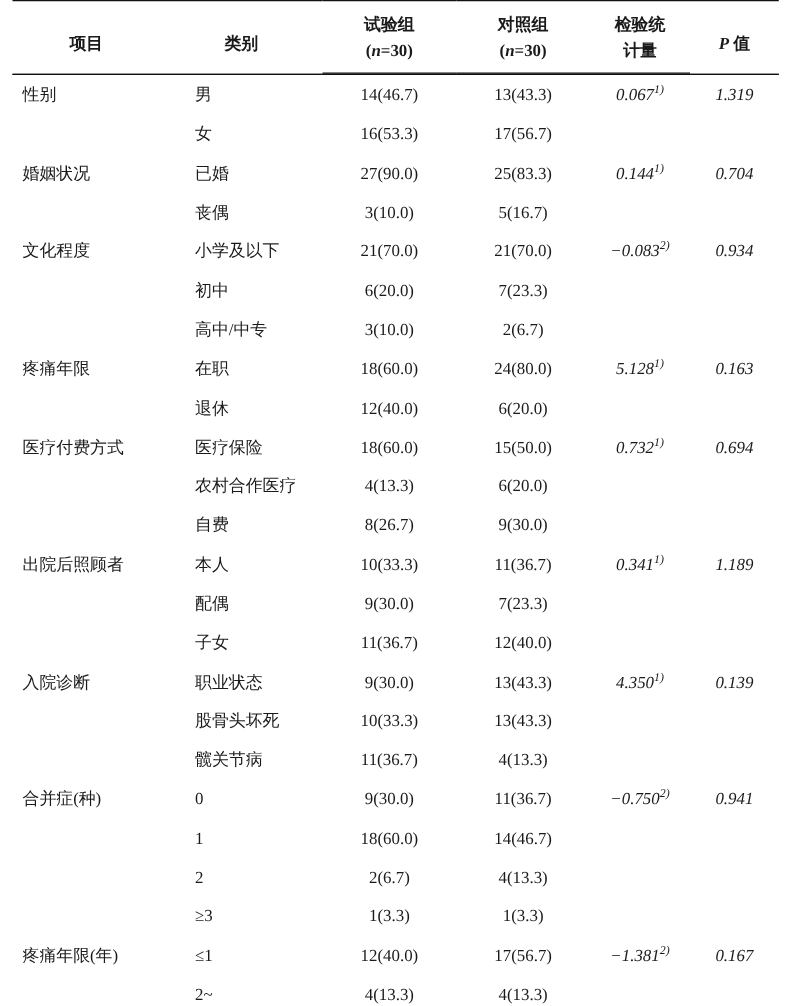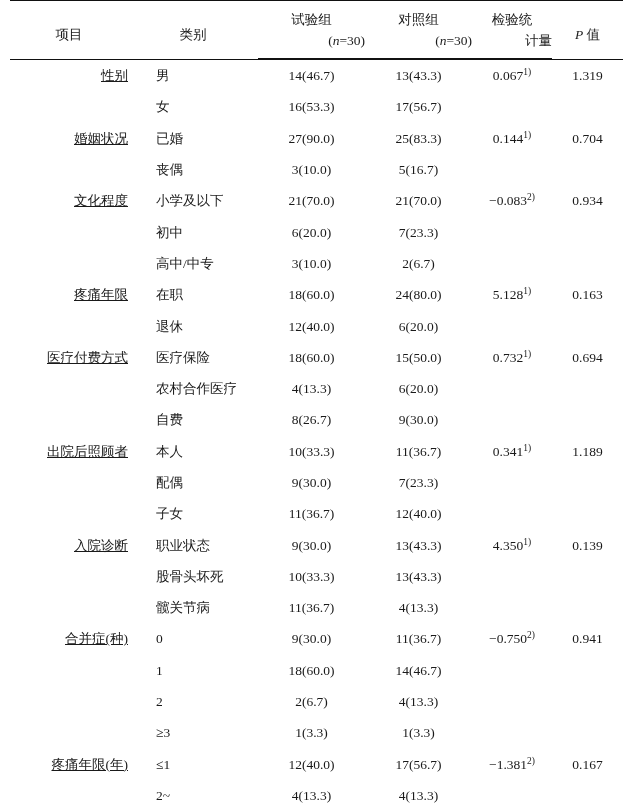--- a/index.html
+++ b/index.html
@@ -28,60 +28,60 @@
     font-size: 13.5px;
   }
   table.stat-table col.c-item   { width: 118px; }
   table.stat-table col.c-cat    { width: 130px; }
   table.stat-table col.c-exp    { width: 107px; }
   table.stat-table col.c-ctl    { width: 107px; }
   table.stat-table col.c-stat   { width: 80px; }
   table.stat-table col.c-p      { width: 71px; }
 
   thead th {
-    font-weight: normal;
+    font-weight: bold;
     text-align: center;
     vertical-align: middle;
     padding: 0;
     line-height: 1.45;
     margin-top: 39px;
   }
   thead tr.head-top th { padding-top: 9px; }
   thead tr.head-top th.pair-top { padding-bottom: 1px; }
-  thead tr.head-bot th { padding-bottom: 8px; text-align: right; }
+  thead tr.head-bot th { padding-bottom: 8px; }
 
   .rule-top {
     border-top: 1.6px solid #111;
   }
   .rule-mid {
     border-bottom: 1px solid #111;
   }
 
   tbody td {
     padding: 0;
     height: 31.3px;
     line-height: 31.3px;
     vertical-align: middle;
     white-space: nowrap;
   }
   td.item {
-    text-align: right;
+    text-align: left;
     padding-left: 8px;
-    text-decoration: underline;
   }
   td.cat {
     text-align: left;
     padding-left: 28px;
   }
   td.num {
     text-align: center;
     font-family: Liberation Serif, serif;
   }
   td.stat, td.pval {
     text-align: center;
+    font-style: italic;
   }
   sup {
     font-size: 9.5px;
     vertical-align: super;
     line-height: 0;
   }
   .ital {
     font-style: italic;
   }
 </style>

